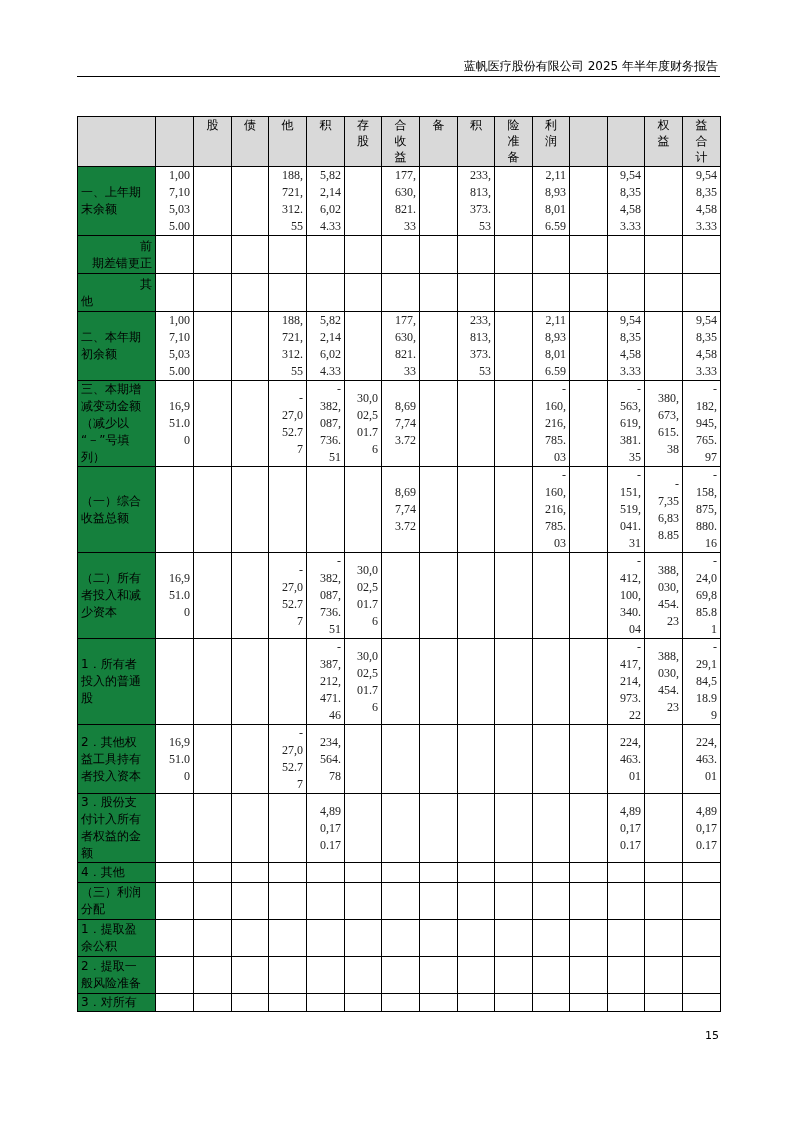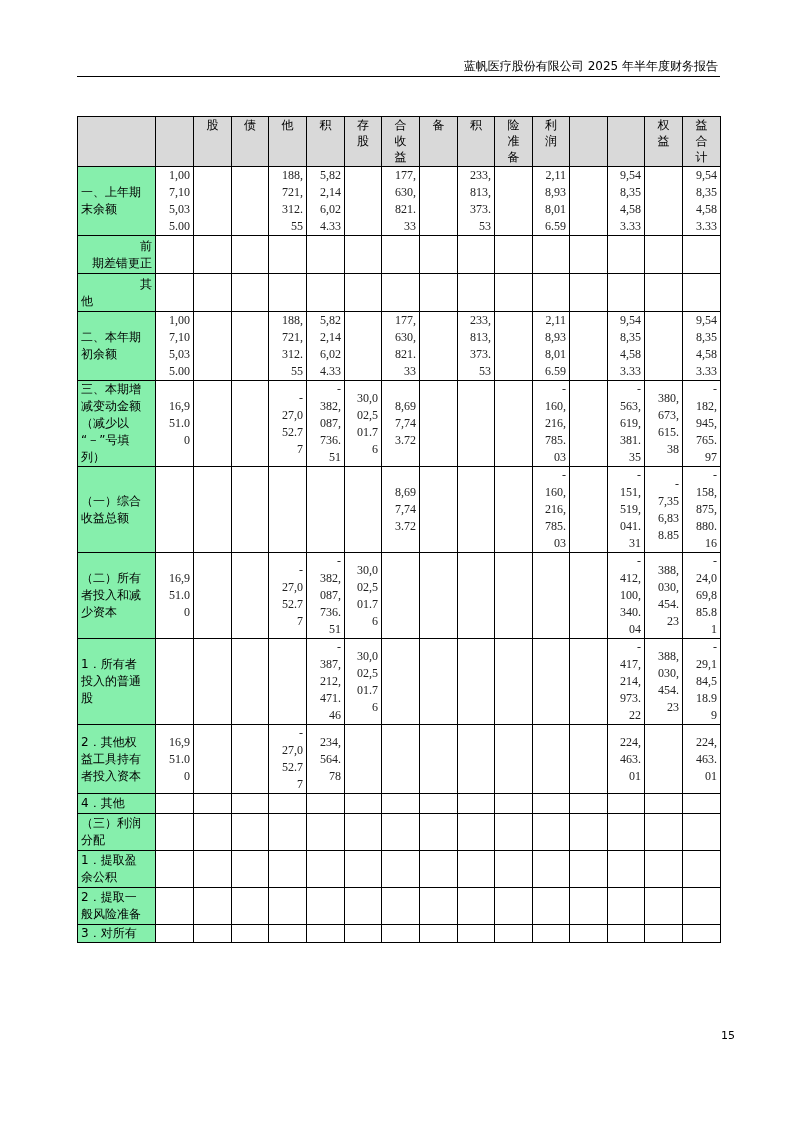--- a/index.html
+++ b/index.html
@@ -3,23 +3,23 @@
 <meta charset="utf-8">
 <style>
   html, body { margin: 0; padding: 0; background: #ffffff; }
   body { width: 793px; height: 1122px; position: relative; overflow: hidden; font-family: "DejaVu Sans", sans-serif; color: #000; }
   .header-title { position: absolute; left: 0; right: 75px; top: 58px; text-align: right; font-size: 12px; letter-spacing: 0; }
   .header-rule { position: absolute; left: 77px; width: 643px; top: 76px; height: 1px; background: #000; }
   table.eq { position: absolute; left: 77px; top: 116px; border-collapse: collapse; table-layout: fixed; width: 643px; }
   table.eq td { border: 1px solid #000; padding: 0 3px; vertical-align: middle; font-size: 12px; line-height: 17px; overflow: hidden; }
   table.eq tr.head td { background: #d9d9d9; vertical-align: top; text-align: center; height: 49px; font-family: "DejaVu Sans", sans-serif; font-size: 12px; line-height: 16px; }
   table.eq tr.head td span { display: inline-block; width: 13px; word-break: break-all; text-align: center; }
-  td.label { background: #86efac; font-family: "DejaVu Sans", sans-serif; font-size: 12px; line-height: 17px; color: #000; }
+  td.label { background: #15803d; font-family: "DejaVu Sans", sans-serif; font-size: 12px; line-height: 17px; color: #000; }
   td.num { font-family: "Liberation Serif", serif; font-size: 12px; line-height: 17px; text-align: right; color: #222; word-break: break-all; white-space: pre-line; }
-  .page-no { position: absolute; left: 0; width: 719px; top: 1029px; text-align: right; font-size: 11px; padding-left: 16px; }
+  .page-no { position: absolute; left: 0; width: 719px; top: 1029px; text-align: right; font-size: 11px; }
   .label-text { white-space: pre-line; display: block; }
 </style>
 </head>
 <body>
 
 <div class="header-title">蓝帆医疗股份有限公司 2025 年半年度财务报告</div>
 <div class="header-rule"></div>
 
 <table class="eq">
   <colgroup>
@@ -401,20 +401,49 @@
         <td class="num"></td>
         <td class="num"></td>
         <td class="num">224,
 463.
 01</td>
         <td class="num"></td>
         <td class="num">224,
 463.
 01</td>
       </tr>
+      <tr style="height: 67px;">
+        <td class="label">
+          <span class="label-text">3．股份支
+付计入所有
+者权益的金
+额</span>
+        </td>
+        <td class="num"></td>
+        <td class="num"></td>
+        <td class="num"></td>
+        <td class="num"></td>
+        <td class="num">4,89
+0,17
+0.17</td>
+        <td class="num"></td>
+        <td class="num"></td>
+        <td class="num"></td>
+        <td class="num"></td>
+        <td class="num"></td>
+        <td class="num"></td>
+        <td class="num"></td>
+        <td class="num">4,89
+0,17
+0.17</td>
+        <td class="num"></td>
+        <td class="num">4,89
+0,17
+0.17</td>
+      </tr>
       <tr style="height: 20px;">
         <td class="label">
           <span class="label-text">4．其他</span>
         </td>
         <td class="num"></td>
         <td class="num"></td>
         <td class="num"></td>
         <td class="num"></td>
         <td class="num"></td>
         <td class="num"></td>

